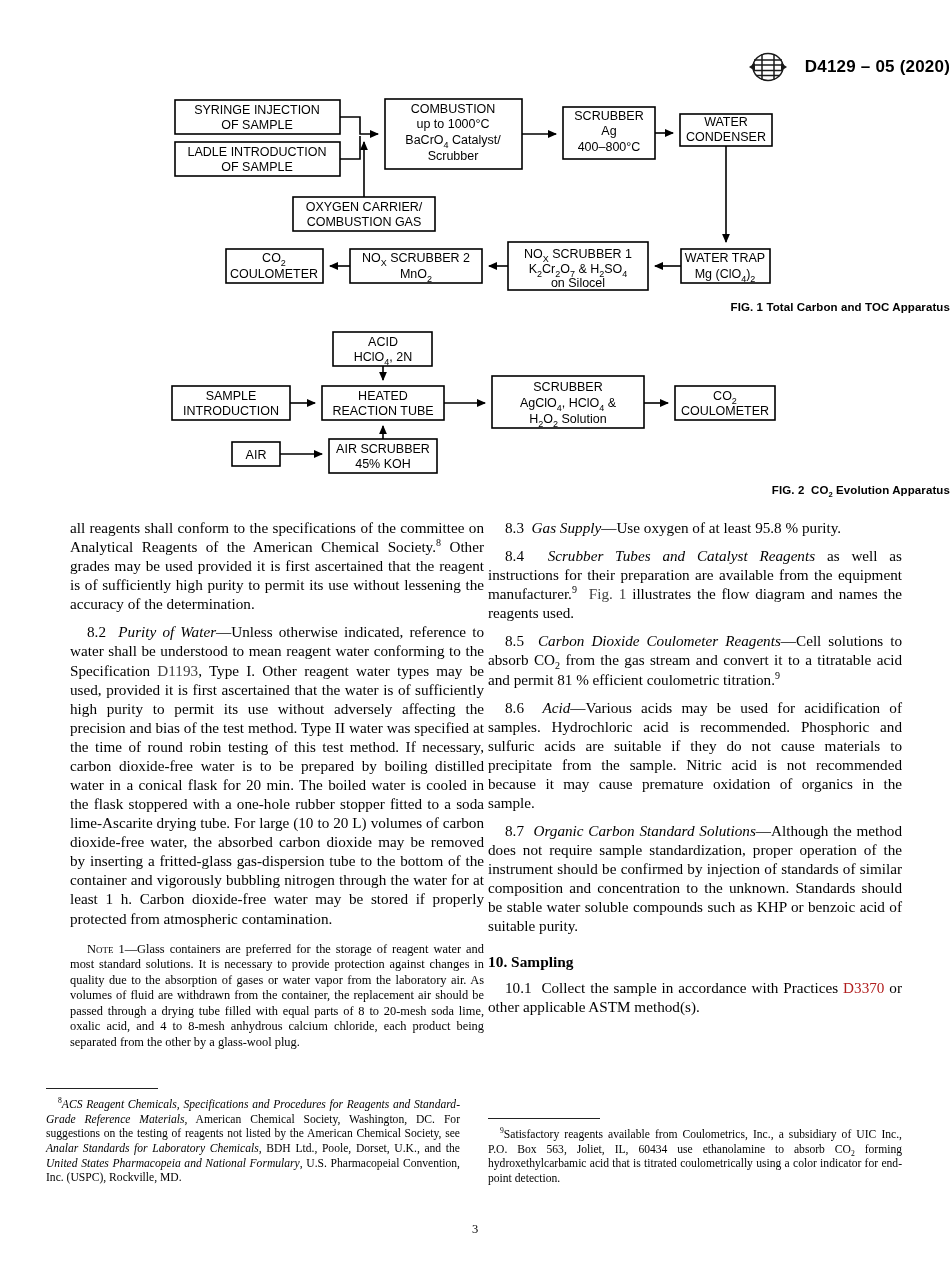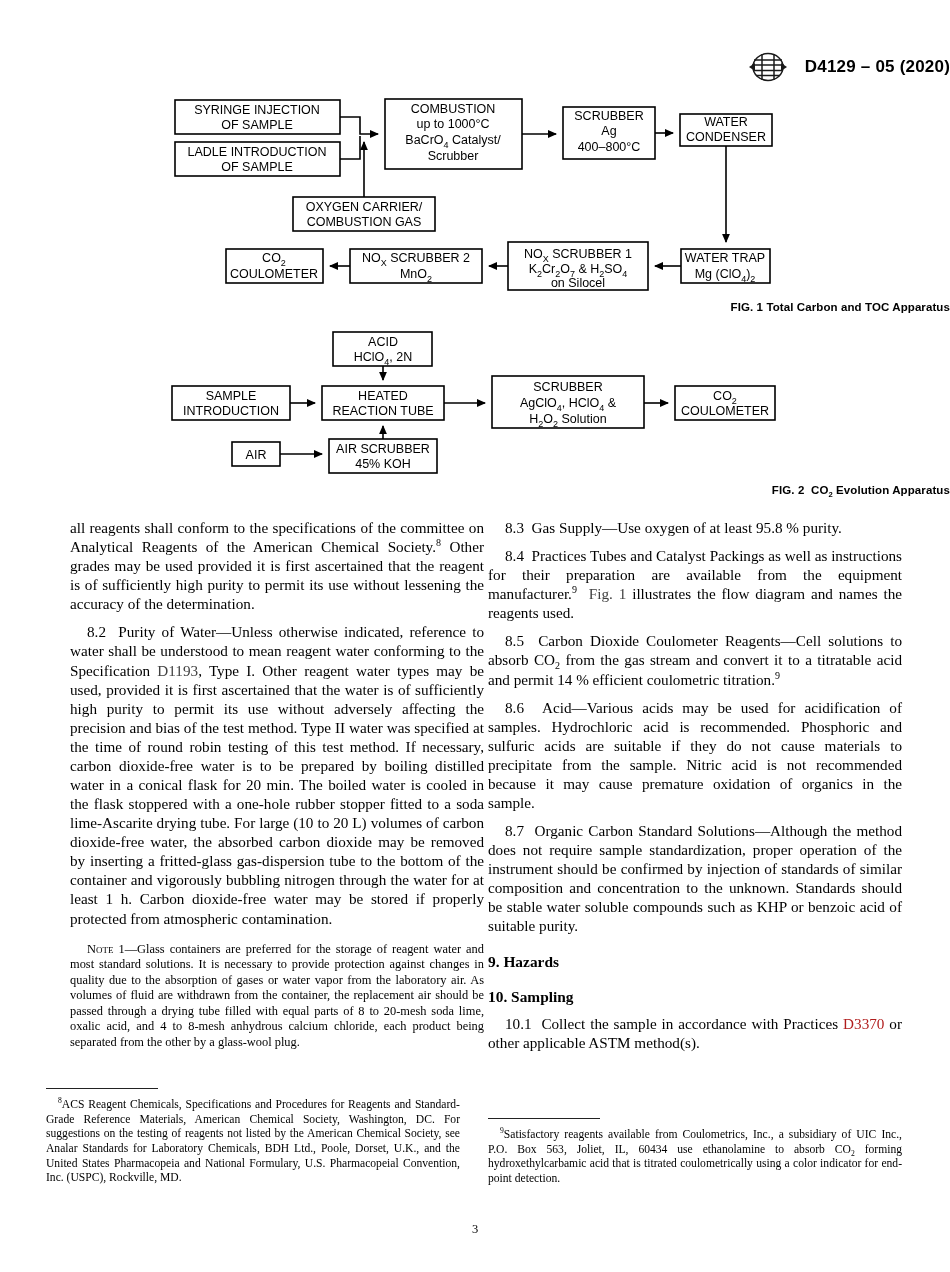--- a/index.html
+++ b/index.html
@@ -83,21 +83,21 @@
     font-size: 15.2px;
     line-height: 1.255;
     text-align: justify;
     text-justify: inter-word;
     text-indent: 0;
     hyphens: manual;
   }
   p.para + p.para { margin-top: 9px; }
   p.indent { text-indent: 17px; }
 
-  .it { }
+  .it { font-style: italic; }
   .lnk { color: #404040; }
   .lnk-red { color: #b01c1c; }
   sup {
     font-size: 0.66em;
     vertical-align: super;
     line-height: 0;
   }
   sub {
     font-size: 0.66em;
     vertical-align: sub;
@@ -319,29 +319,28 @@
 
     <p class="para indent"><span>8.2</span>&nbsp;&nbsp;<span class="it">Purity of Water</span><span>—Unless otherwise indicated, reference to water shall be understood to mean reagent water conforming to the Specification </span><span class="lnk">D1193</span><span>, Type I. Other reagent water types may be used, provided it is first ascertained that the water is of sufficiently high purity to permit its use without adversely affecting the precision and bias of the test method. Type II water was specified at the time of round robin testing of this test method. If necessary, carbon dioxide-free water is to be prepared by boiling distilled water in a conical flask for 20 min. The boiled water is cooled in the flask stoppered with a one-hole rubber stopper fitted to a soda lime-Ascarite drying tube. For large (10 to 20 L) volumes of carbon dioxide-free water, the absorbed carbon dioxide may be removed by inserting a fritted-glass gas-dispersion tube to the bottom of the container and vigorously bubbling nitrogen through the water for at least 1 h. Carbon dioxide-free water may be stored if properly protected from atmospheric contamination.</span></p>
 
     <p class="note"><span class="smallcaps">Note 1</span><span>—Glass containers are preferred for the storage of reagent water and most standard solutions. It is necessary to provide protection against changes in quality due to the absorption of gases or water vapor from the laboratory air. As volumes of fluid are withdrawn from the container, the replacement air should be passed through a drying tube filled with equal parts of 8 to 20-mesh soda lime, oxalic acid, and 4 to 8-mesh anhydrous calcium chloride, each product being separated from the other by a glass-wool plug.</span></p>
   </div>
 
   <div class="col col-right">
 
     <p class="para indent"><span>8.3</span>&nbsp;&nbsp;<span class="it">Gas Supply</span><span>—Use oxygen of at least 95.8 % purity.</span></p>
 
-    <p class="para indent"><span>8.4</span>&nbsp;&nbsp;<span class="it">Practices Tubes and Catalyst Packings</span><span> as well as instructions for their preparation are available from the equipment manufacturer.</span><sup>9</sup>&nbsp;&nbsp;<span class="lnk">Fig. 1</span><span> illustrates the flow diagram and names the reagents used.</span></p>
-
-    <p class="para indent"><span>8.5</span>&nbsp;&nbsp;<span class="it">Carbon Dioxide Coulometer Reagents</span><span>—Cell solutions to absorb CO</span><sub>2</sub><span> from the gas stream and convert it to a titratable acid and permit 14 % efficient coulometric titration.</span><sup>9</sup></p>
+    <p class="para indent"><span>8.4</span>&nbsp;&nbsp;<span class="it">Scrubber Tubes and Catalyst Reagents</span><span> as well as instructions for their preparation are available from the equipment manufacturer.</span><sup>9</sup>&nbsp;&nbsp;<span class="lnk">Fig. 1</span><span> illustrates the flow diagram and names the reagents used.</span></p>
+
+    <p class="para indent"><span>8.5</span>&nbsp;&nbsp;<span class="it">Carbon Dioxide Coulometer Reagents</span><span>—Cell solutions to absorb CO</span><sub>2</sub><span> from the gas stream and convert it to a titratable acid and permit 81 % efficient coulometric titration.</span><sup>9</sup></p>
 
     <p class="para indent"><span>8.6</span>&nbsp;&nbsp;<span class="it">Acid</span><span>—Various acids may be used for acidification of samples. Hydrochloric acid is recommended. Phosphoric and sulfuric acids are suitable if they do not cause materials to precipitate from the sample. Nitric acid is not recommended because it may cause premature oxidation of organics in the sample.</span></p>
 
     <p class="para indent"><span>8.7</span>&nbsp;&nbsp;<span class="it">Organic Carbon Standard Solutions</span><span>—Although the method does not require sample standardization, proper operation of the instrument should be confirmed by injection of standards of similar composition and concentration to the unknown. Standards should be stable water soluble compounds such as KHP or benzoic acid of suitable purity.</span></p>
 
-    <h3 class="sec-head">9.  Hazards</h3>
 
 
     <h3 class="sec-head">10.  Sampling</h3>
 
     <p class="para indent"><span>10.1</span>&nbsp;&nbsp;<span>Collect the sample in accordance with Practices </span><span class="lnk-red">D3370</span><span> or other applicable ASTM method(s).</span></p>
   </div>
 </div>
 
 <div class="footnote-block fn-left">
   <div class="fn-rule"></div>

